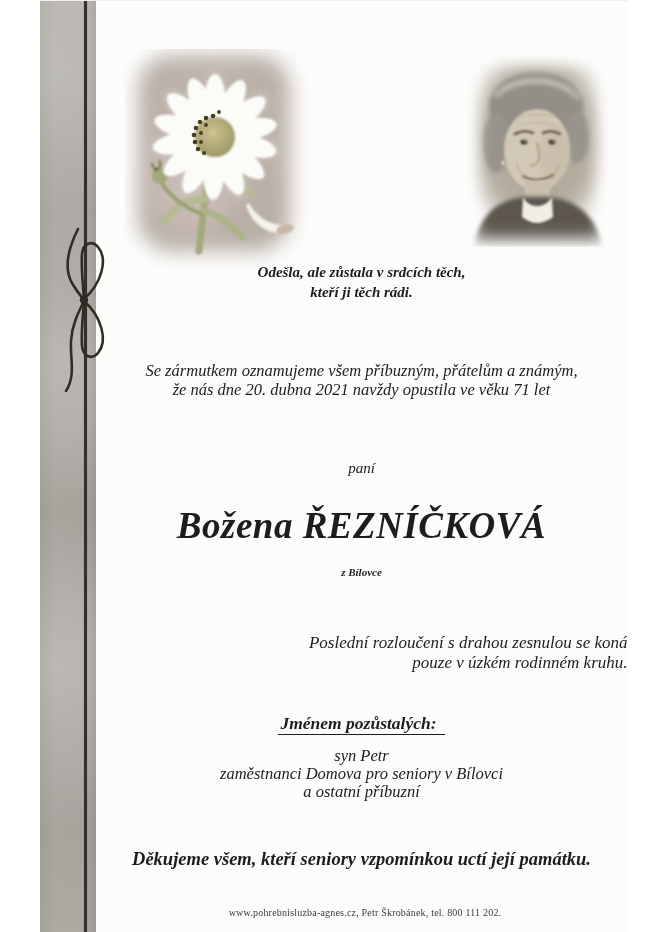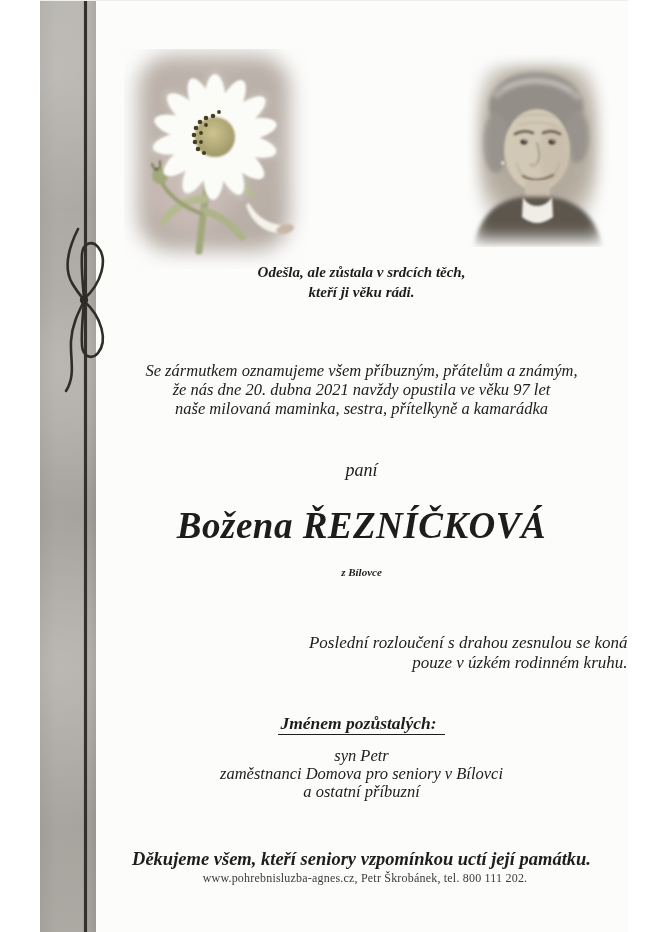--- a/index.html
+++ b/index.html
@@ -35,29 +35,29 @@
 
   
   .flower   { position:absolute; left:84px;  top:48px; }
   .portrait { position:absolute; left:427px; top:54px; }
 
   
   .content { position:absolute; left:56px; top:0; right:0; bottom:0; }
   .tblock { position:absolute; left:0; right:0; text-align:center; white-space:nowrap; }
   .quote        { top:261px; font-size:15px;   line-height:20px; font-weight:bold; font-style:italic; }
   .announcement { top:360px; font-size:16.5px; line-height:19px; font-style:italic; }
-  .salutation   { top:459px; font-size:18px;   font-style:italic; }
+  .salutation   { top:459px; font-size:15px;   font-style:italic; }
   .deceased     { top:500px; font-size:37px;   line-height:50px; font-weight:bold; font-style:italic; letter-spacing:.5px; }
   .origin       { top:565px; font-size:11px;   font-weight:bold; font-style:italic; }
   .farewell     { top:632px; font-size:17px;   line-height:19.5px; font-style:italic;text-align:right; }
   .survheading  { top:712px; font-size:17.5px; font-weight:bold; font-style:italic; }
   .survheading .ul { border-bottom:1.6px solid currentColor; padding:0 8px 1px 2px; }
   .survivors    { top:746px; font-size:16.5px; line-height:18px; font-style:italic; }
   .thanks       { top:848px; font-size:18.5px; font-weight:bold; font-style:italic; }
-  .footer       { top:870px; font-size:12px; letter-spacing:.2px; color:#3b3b3b; font-style:normal;margin-left:7px; }
+  .footer       { top:906px; font-size:10px; letter-spacing:.2px; color:#3b3b3b; font-style:normal;margin-left:7px; }
 </style>
 </head>
 <body>
 
 <div class="page">
 
   <div class="strip"></div>
   <div class="cord"></div>
 
   <svg class="bow" width="72" height="180" viewBox="0 0 72 180">
@@ -216,27 +216,26 @@
       <rect x="-14" y="-10" width="22" height="212" fill="#fcfcfb"></rect>
       <rect x="134" y="-10" width="22" height="212" fill="#fcfcfb"></rect>
       <rect x="-10" y="184" width="162" height="22" fill="#fcfcfb"></rect>
     </g>
   </svg>
 
   <div class="content">
 
     <div class="tblock quote">
       <span>Odešla, ale zůstala v srdcích těch,</span><br>
-      <span>kteří ji věku rádi.</span>
+      <span>kteří ji těch rádi.</span>
     </div>
 
     <div class="tblock announcement">
       <span>Se zármutkem oznamujeme všem příbuzným, přátelům a známým,</span><br>
-      <span>že nás dne 20. dubna 2021 navždy opustila ve věku 97 let</span><br>
-      <span>naše milovaná maminka, sestra, přítelkyně a kamarádka</span>
+      <span>že nás dne 20. dubna 2021 navždy opustila ve věku 71 let</span><br>
     </div>
 
     <div class="tblock salutation">paní</div>
 
     <div class="tblock deceased">Božena ŘEZNÍČKOVÁ</div>
 
     <div class="tblock origin">z Bílovce</div>
 
     <div class="tblock farewell">
       <span>Poslední rozloučení s drahou zesnulou se koná</span><br>

